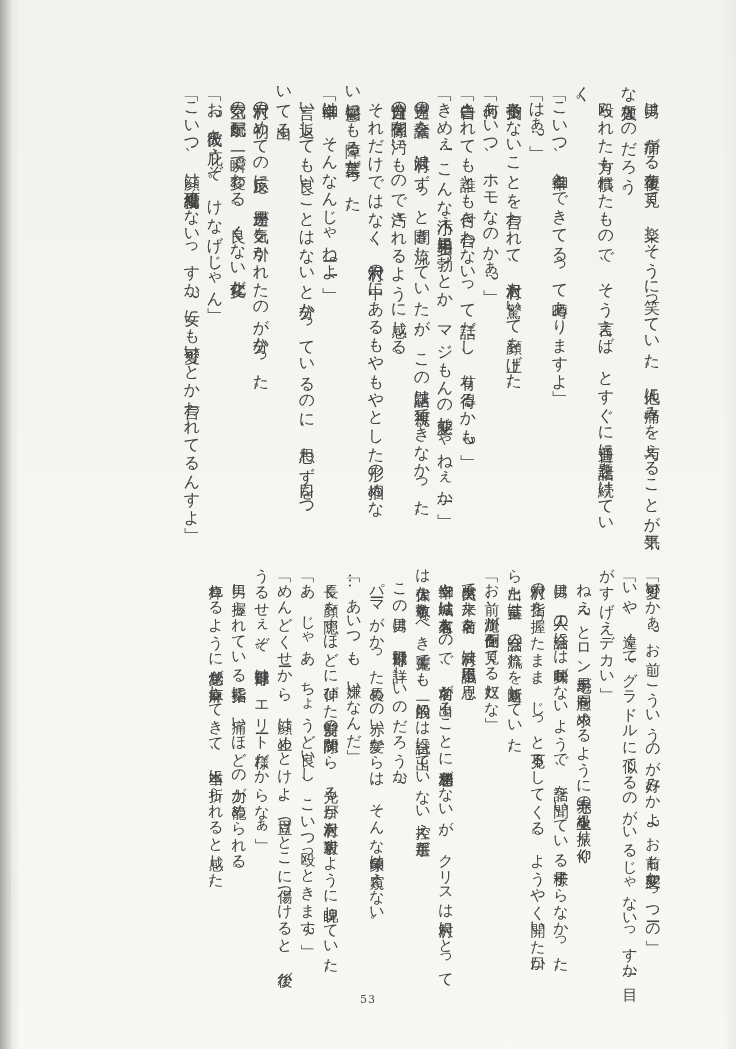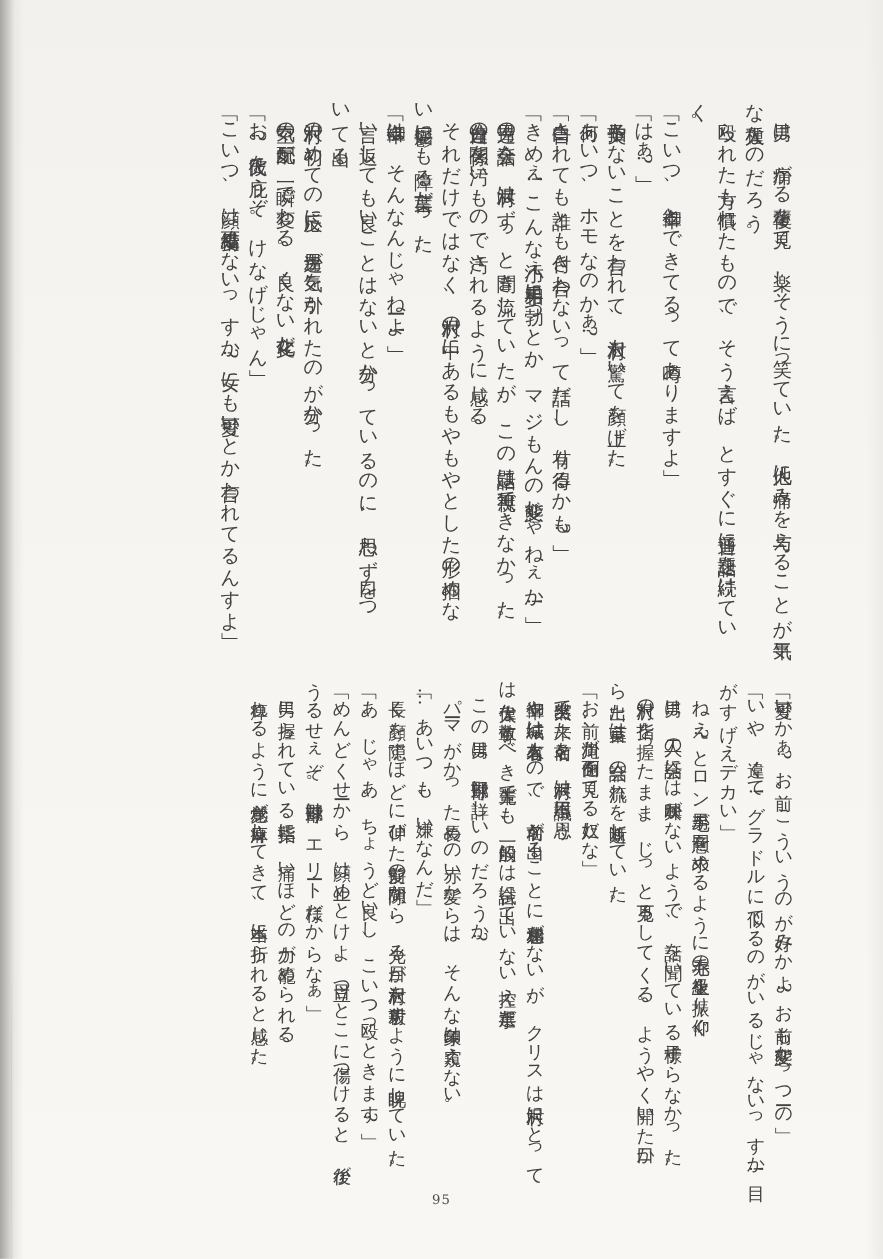--- a/index.html
+++ b/index.html
@@ -89,14 +89,14 @@
       <p>この男は、野球部に詳しいのだろうか?</p>
       <p>パーマがかった長めの赤い髪からは、そんな印象は窺えない。</p>
       <p>「…あいつも、嫌いなんだ」</p>
       <p>長く顔を隠すほどに伸びた前髪の隙間から、光る目が沢村を射殺すように睥睨していた。</p>
       <p>「あ、じゃあ、ちょうど良いし、こいつ殴っときます?」</p>
       <p>「めんどくせーから、顔は止めとけよ。目立つとこに傷つけると、後がうるせぇぞ。野球部は、エリート様だからなぁ」</p>
       <p>男に握られている薬指に、痛いほどの力が籠められる。</p>
       <p>痺れるように感覚が麻痺してきて、本当に折られると感じた。</p>
     </div>
 
-  <div class="page-number">95</div>
+  <div class="page-number">53</div>
 </div>
 
 </body></html>

